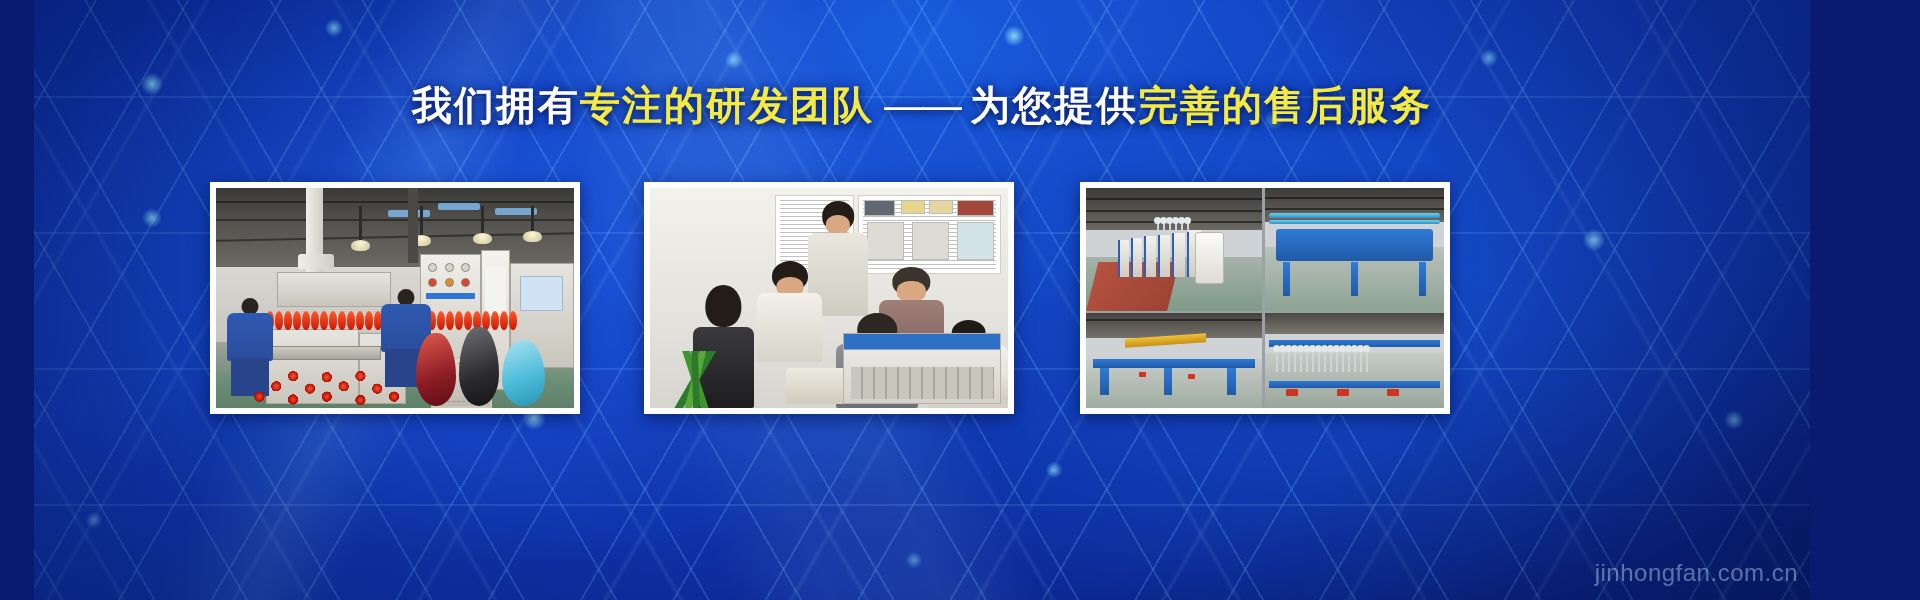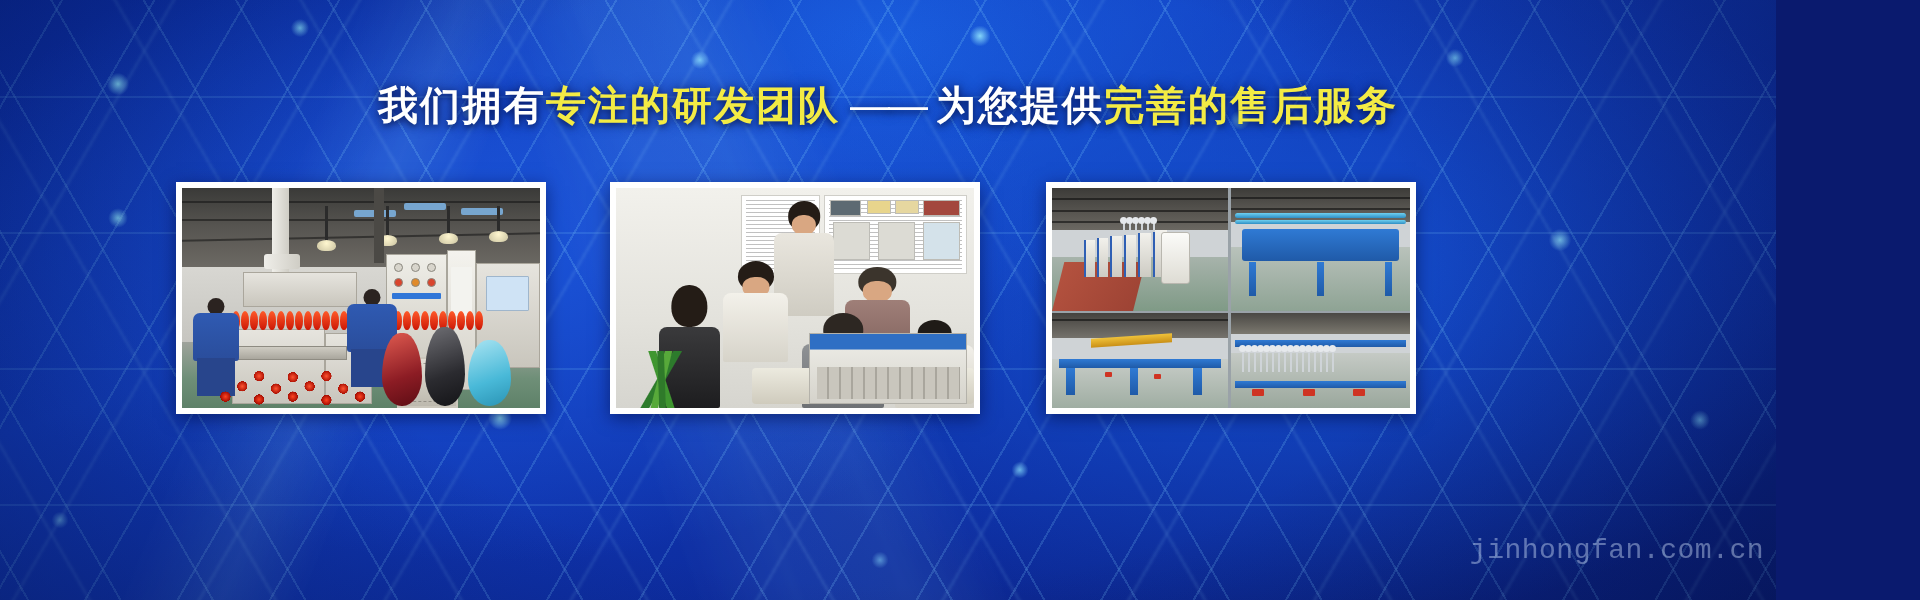--- a/index.html
+++ b/index.html
@@ -5,20 +5,21 @@
 <style>
   html,body{margin:0;padding:0;background:#0a1a6e;}
   *{box-sizing:border-box;}
 
   #stage{
     position:relative;
     width:1776px;height:600px;
     overflow:hidden;
     font-family:"Liberation Sans","DejaVu Sans",sans-serif;
     background:#0f2a9c;
+    margin-left:34px;
   }
 
   
   .bg-base{
     position:absolute;inset:0;
     background:
       radial-gradient(ellipse 900px 520px at 28% 40%, #1b54d8 0%, rgba(27,84,216,0) 62%),
       radial-gradient(ellipse 1000px 600px at 72% 45%, #1550cf 0%, rgba(21,80,207,0) 60%),
       radial-gradient(ellipse 700px 400px at 50% 8%,  #1a5fe0 0%, rgba(26,95,224,0) 65%),
       linear-gradient(160deg,#0b2fa8 0%,#123ec0 35%,#0d2c9e 70%,#0a1f78 100%);
@@ -207,25 +208,25 @@
   .p3-yellow{position:absolute;background:linear-gradient(180deg,#f0c23a,#c98f16);}
   .p3-hooks{position:absolute;display:flex;gap:4px;}
   .p3-hooks i{display:block;width:2px;background:#cfd4d8;}
   .p3-hooks i:after{content:"";display:block;margin-top:-1px;width:7px;height:7px;margin-left:-3px;border-radius:50%;
     background:#e6e9ec;}
   .p3-tank{position:absolute;background:linear-gradient(180deg,#fbfbf8,#dedcd4);border:1px solid #b9b7af;border-radius:3px;}
   .p3-reddot{position:absolute;width:7px;height:5px;background:#cf3322;border-radius:1px;}
 
   
   .watermark{
-    position:absolute;right:12px;bottom:34px;
-    font-size:28px;letter-spacing:.5px;
+    position:absolute;right:12px;bottom:13px;
+    font-size:24px;letter-spacing:.5px;
     color:rgba(215,230,255,.42);
     z-index:9;
-    font-family:Liberation Mono, monospace;
+    font-family:Liberation Sans, sans-serif;
   }
 </style>
 </head>
 <body>
 
 <div id="stage">
 
   <div class="bg-base"></div>
   <div class="bg-hexbig"></div>
   <div class="bg-hex"></div>

